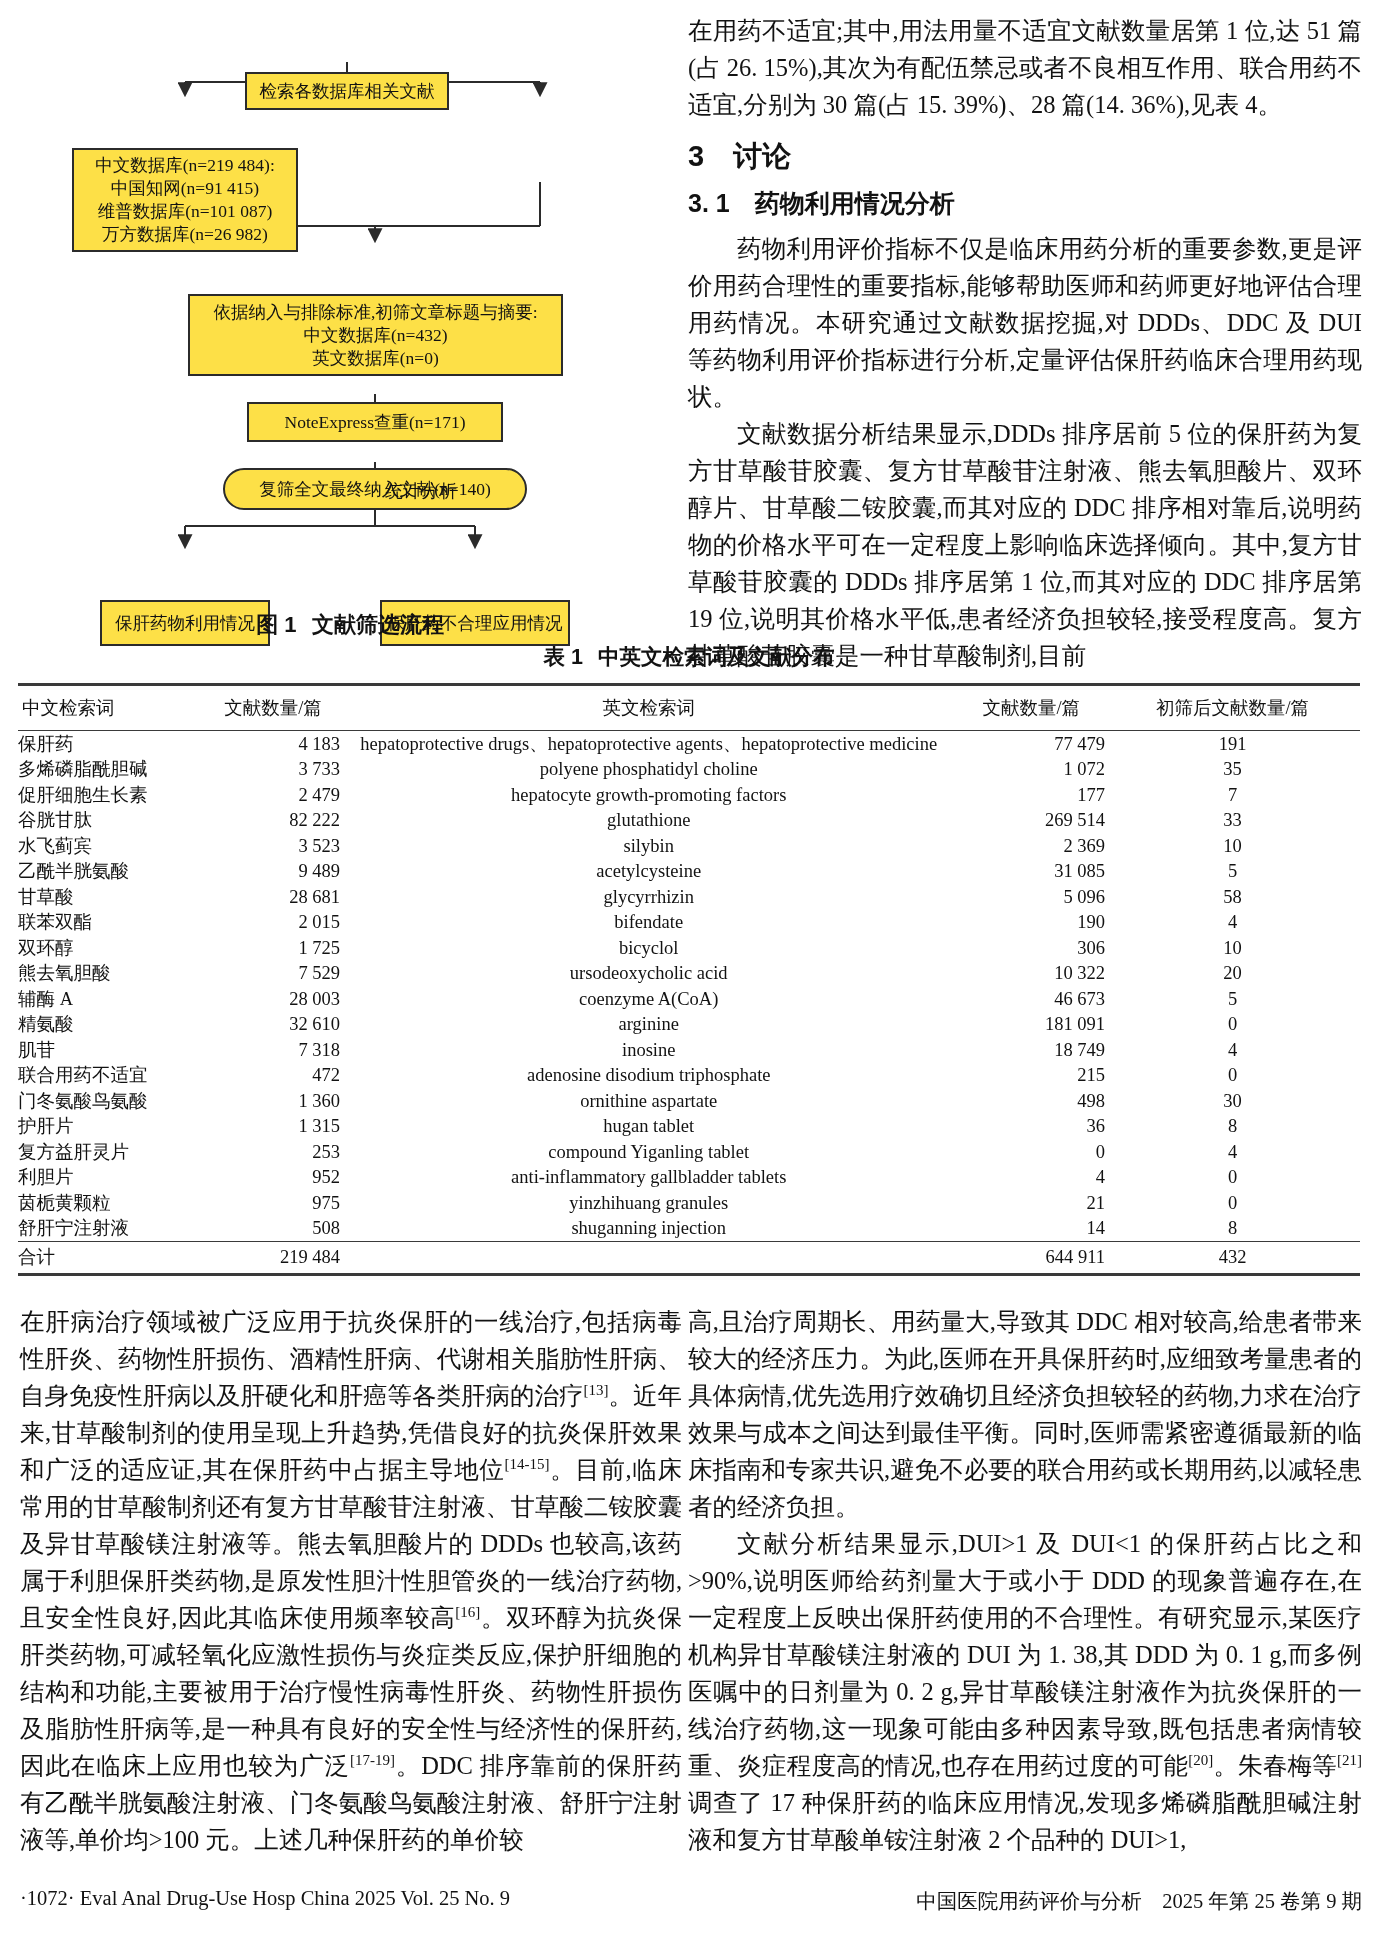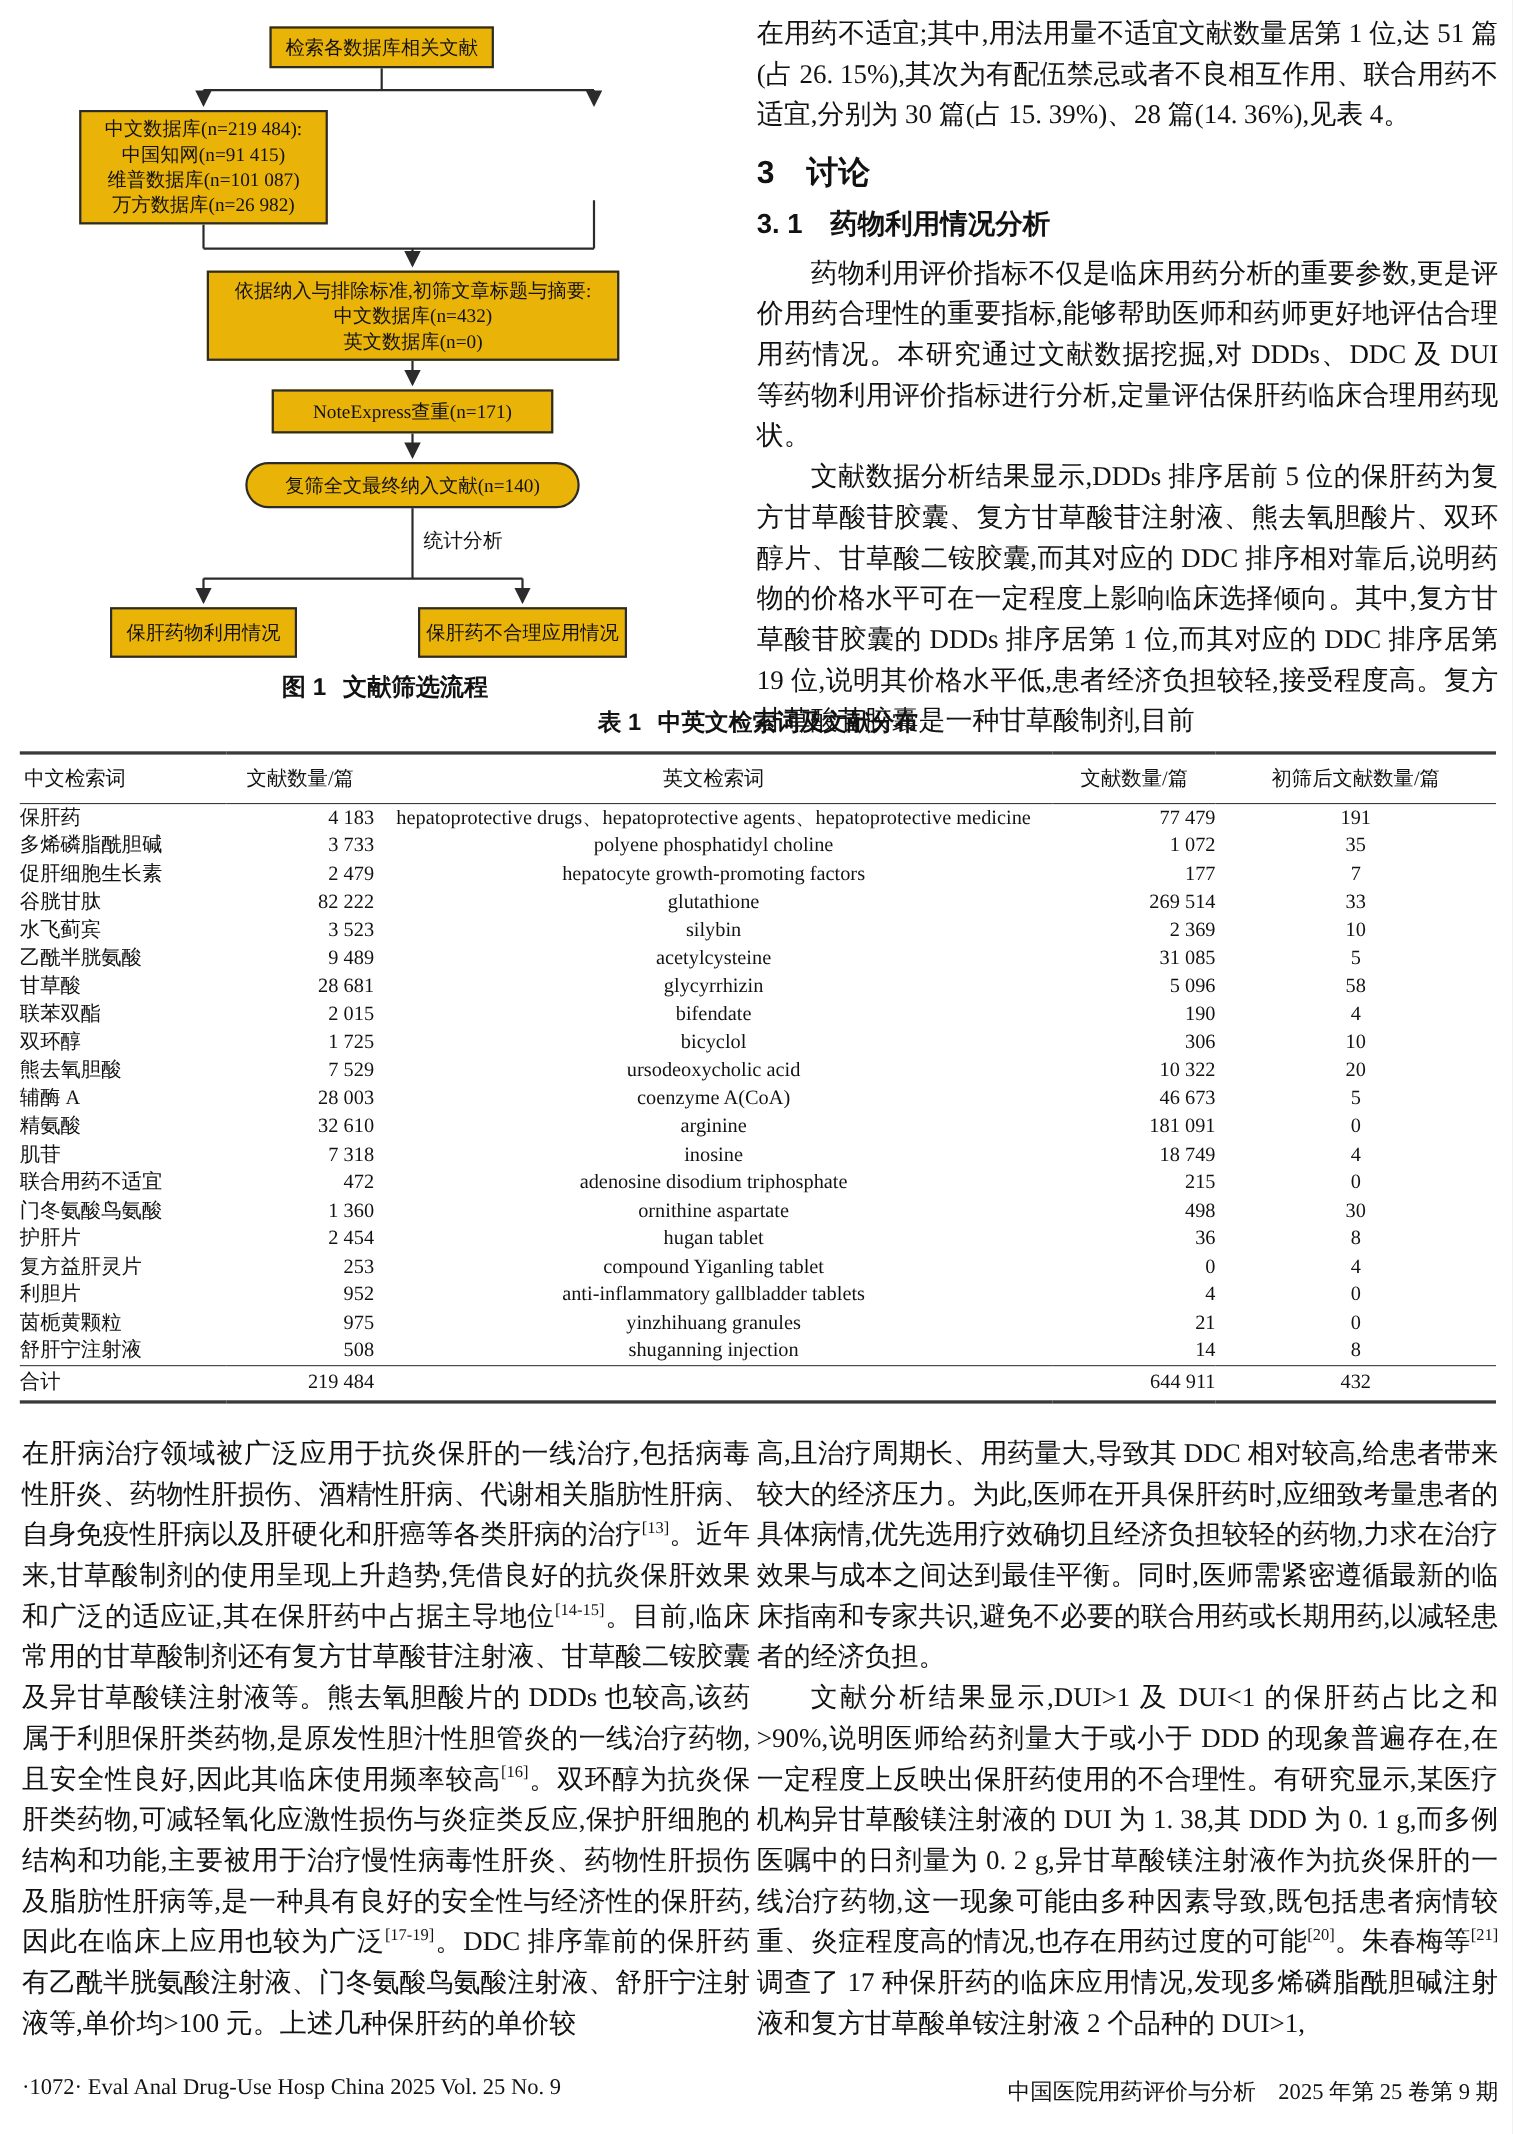--- a/index.html
+++ b/index.html
@@ -22,24 +22,25 @@
     font-size:25px; margin:6px 0 10px 0;
   }
   .col-top-right { position:absolute; left:688px; top:12px;  width:674px; }
   .col-bot-left  { position:absolute; left:20px;  top:1303px; width:662px; }
   .col-bot-right { position:absolute; left:688px; top:1303px; width:674px; }
 
   
   .flowchart { position:absolute; left:20px; top:14px; width:660px; height:632px; }
   .fc-svg { position:absolute; left:0; top:0; width:660px; height:632px; }
   .fc-box {
-    position:absolute; border:2px solid #2b2b2b; background:#eab308;
+    position:absolute; border:2px solid #2b2b2b; background:#fde047;
     display:flex; align-items:center; justify-content:center; text-align:center;
     font-size:17.5px; line-height:23px; white-space:pre-line; padding:2px 4px;
     box-sizing:border-box;
+    margin-top:48px;
   }
   .fc-label { position:absolute; font-size:18px; }
   .fig-caption {
     position:absolute; left:0; right:0; top:596px; text-align:center;
     font-family:"Liberation Sans","DejaVu Sans",sans-serif; font-weight:bold; font-size:22px;
   }
   .fig-caption .cap-gap { margin-left:0.7em; }
 
   
   .table-block { position:absolute; left:18px; top:642px; width:1342px; }
@@ -249,21 +250,21 @@
           </tr>
           <tr>
             <td class="a-left">门冬氨酸鸟氨酸</td>
             <td class="a-right">1 360</td>
             <td class="a-center">ornithine aspartate</td>
             <td class="a-right">498</td>
             <td class="a-center">30</td>
           </tr>
           <tr>
             <td class="a-left">护肝片</td>
-            <td class="a-right">2 454</td>
+            <td class="a-right">1 315</td>
             <td class="a-center">hugan tablet</td>
             <td class="a-right">36</td>
             <td class="a-center">8</td>
           </tr>
           <tr>
             <td class="a-left">复方益肝灵片</td>
             <td class="a-right">253</td>
             <td class="a-center">compound Yiganling tablet</td>
             <td class="a-right">0</td>
             <td class="a-center">4</td>

